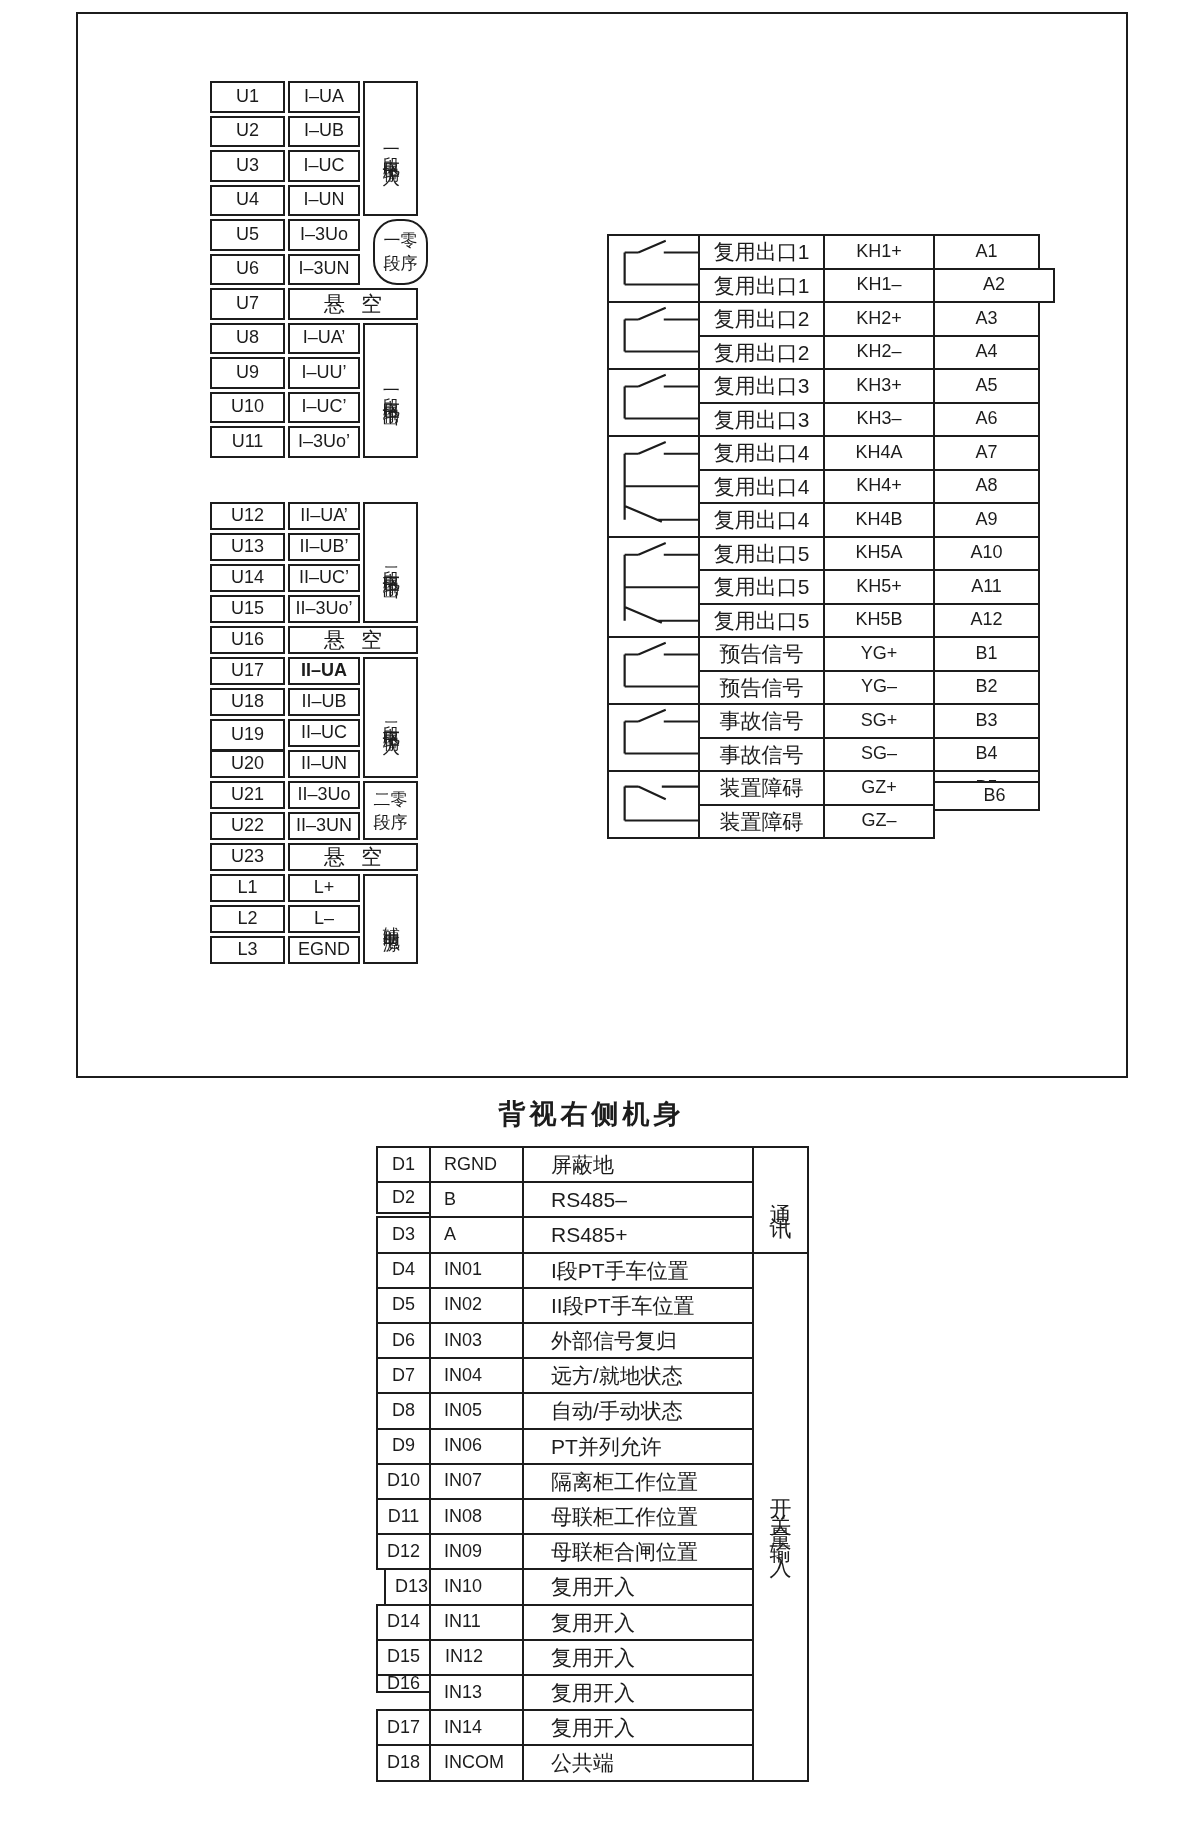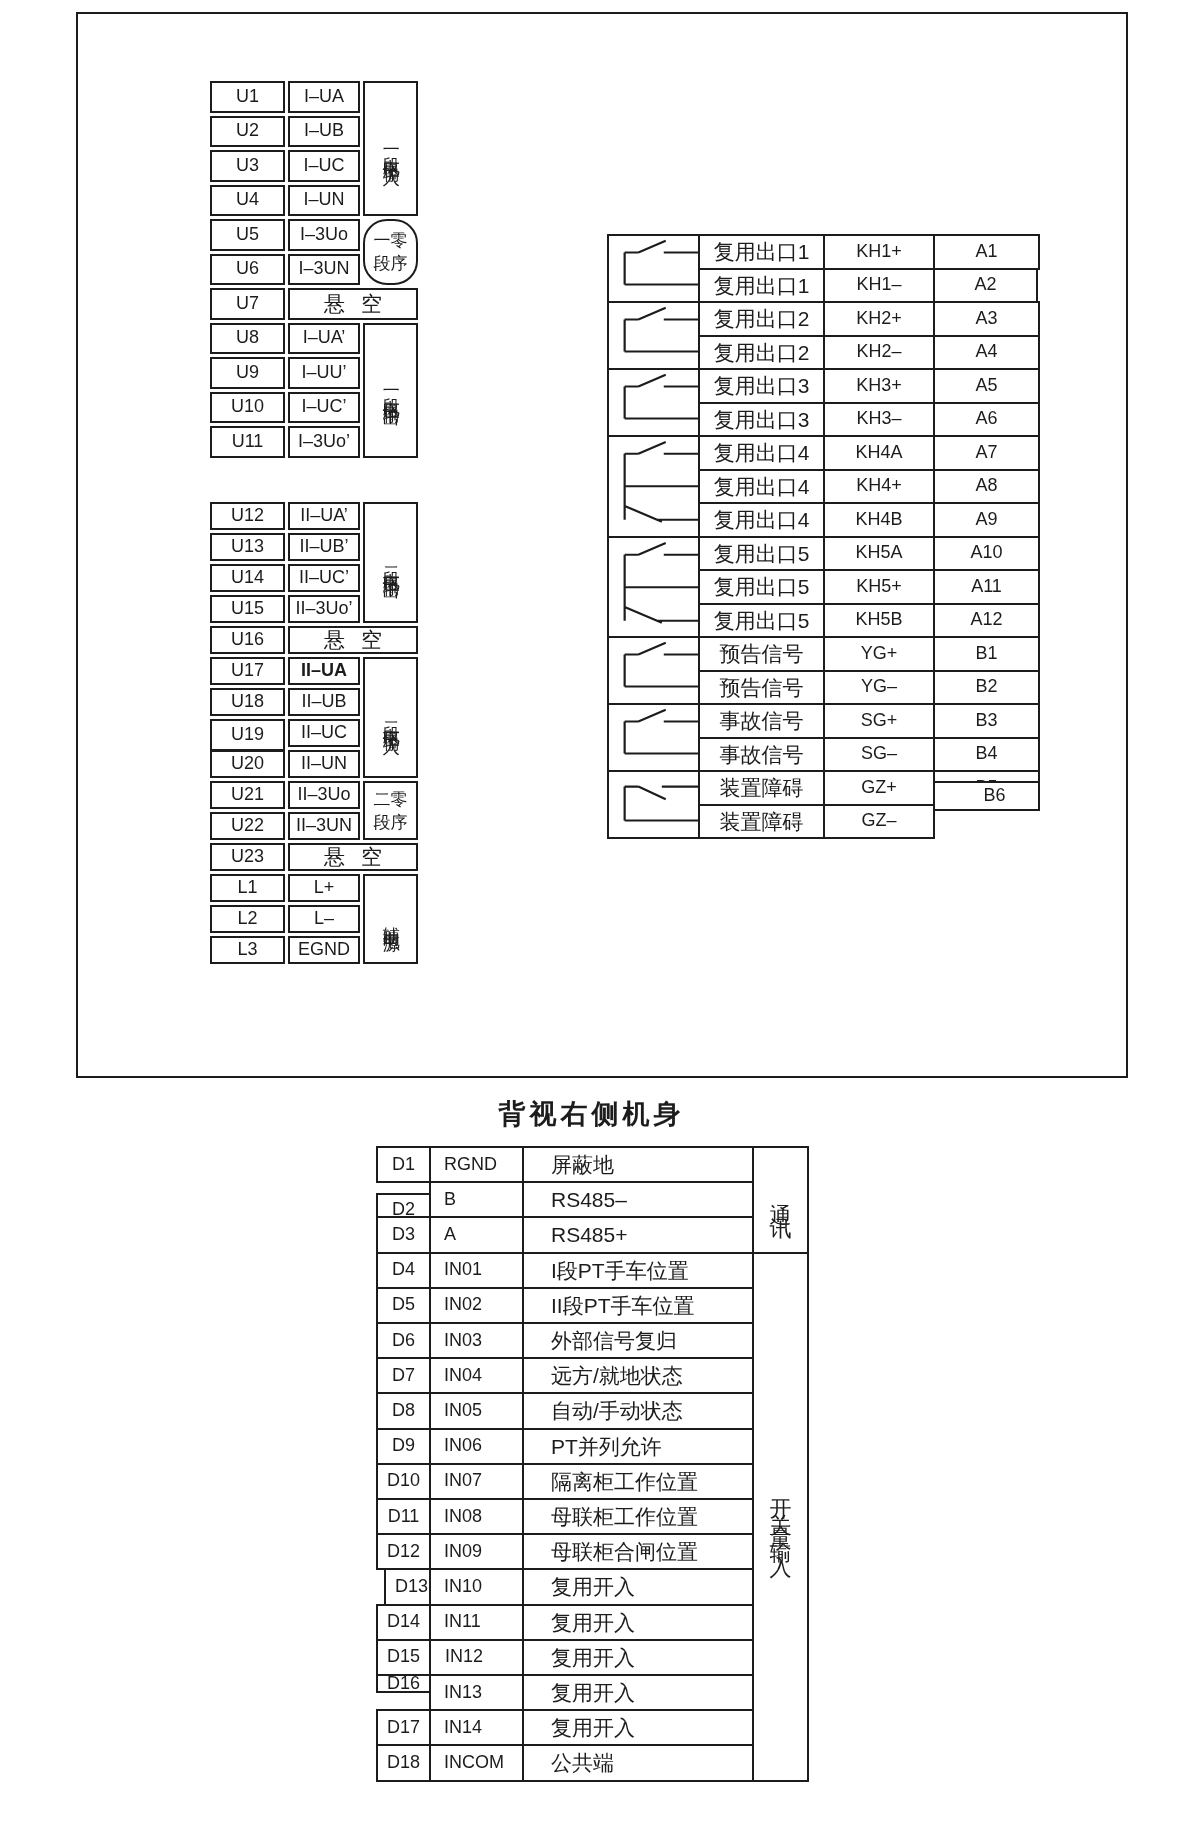--- a/index.html
+++ b/index.html
@@ -47,21 +47,21 @@
       <div class="cell" style="left: 288px; top: 322.5px; width: 72px; height: 31.5px;">I–UA’</div>
       <div class="cell" style="left: 210px; top: 357px; width: 75px; height: 31.5px;">U9</div>
       <div class="cell" style="left: 288px; top: 357px; width: 72px; height: 31.5px;">I–UU’</div>
       <div class="cell" style="left: 210px; top: 391.5px; width: 75px; height: 31.5px;">U10</div>
       <div class="cell" style="left: 288px; top: 391.5px; width: 72px; height: 31.5px;">I–UC’</div>
       <div class="cell" style="left: 210px; top: 426px; width: 75px; height: 31.5px;">U11</div>
       <div class="cell" style="left: 288px; top: 426px; width: 72px; height: 31.5px;">I–3Uo’</div>
       <div class="cell" style="left: 363px; top: 81px; width: 55px; height: 135px;">
         <span class="vspan">一段电压输入</span>
       </div>
-      <div class="cell" style="left: 363px; top: 219px; width: 55px; height: 66px; border-radius: 24px;">
+      <div class="cell" style="left: 373px; top: 219px; width: 55px; height: 66px; border-radius: 24px;">
         <span class="twoline">一零
 段序</span>
       </div>
       <div class="cell" style="left: 363px; top: 322.5px; width: 55px; height: 135px;">
         <span class="vspan">一段电压输出</span>
       </div>
     </div>
   <div id="lt2">
       <div class="cell" style="left: 210px; top: 502px; width: 75px; height: 28px;">U12</div>
       <div class="cell" style="left: 288px; top: 502px; width: 72px; height: 28px;">II–UA’</div>
@@ -106,21 +106,21 @@
       <div class="cell" style="left: 363px; top: 874px; width: 55px; height: 90px;">
         <span class="vspan">辅助电源</span>
       </div>
     </div>
   <div id="rt">
       <div class="cell cjk" style="left: 698px; top: 234px; width: 127px; height: 35.5px;">复用出口1</div>
       <div class="cell" style="left: 823px; top: 234px; width: 112px; height: 35.5px;">KH1+</div>
       <div class="cell" style="left: 933px; top: 234px; width: 107px; height: 35.5px;">A1</div>
       <div class="cell cjk" style="left: 698px; top: 267.5px; width: 127px; height: 35.5px;">复用出口1</div>
       <div class="cell" style="left: 823px; top: 267.5px; width: 112px; height: 35.5px;">KH1–</div>
-      <div class="cell" style="left: 933px; top: 267.5px; width: 105px; height: 35.5px;">A2</div>
+      <div class="cell" style="left: 933px; top: 267.5px; width: 122px; height: 35.5px;">A2</div>
       <div class="cell cjk" style="left: 698px; top: 301px; width: 127px; height: 35.5px;">复用出口2</div>
       <div class="cell" style="left: 823px; top: 301px; width: 112px; height: 35.5px;">KH2+</div>
       <div class="cell" style="left: 933px; top: 301px; width: 107px; height: 35.5px;">A3</div>
       <div class="cell cjk" style="left: 698px; top: 334.5px; width: 127px; height: 35.5px;">复用出口2</div>
       <div class="cell" style="left: 823px; top: 334.5px; width: 112px; height: 35.5px;">KH2–</div>
       <div class="cell" style="left: 933px; top: 334.5px; width: 107px; height: 35.5px;">A4</div>
       <div class="cell cjk" style="left: 698px; top: 368px; width: 127px; height: 35.5px;">复用出口3</div>
       <div class="cell" style="left: 823px; top: 368px; width: 112px; height: 35.5px;">KH3+</div>
       <div class="cell" style="left: 933px; top: 368px; width: 107px; height: 35.5px;">A5</div>
       <div class="cell cjk" style="left: 698px; top: 401.5px; width: 127px; height: 35.5px;">复用出口3</div>
@@ -201,21 +201,21 @@
         <svg viewBox="0 0 91 67" preserveAspectRatio="none">
           <path d="M91 15H54 M30 15L58 28 M30 15H16 M16 15V50 M16 50H91" fill="none" stroke="#1c1c1c" stroke-width="2.2" vector-effect="non-scaling-stroke"></path>
         </svg>
       </div>
     </div>
   <div class="title">背视右侧机身</div>
   <div id="dt">
       <div class="cell" style="left: 376px; top: 1146px; width: 55px; height: 37.2px;">D1</div>
       <div class="cell lal" style="padding-left: 13px; left: 429px; top: 1146px; width: 95px; height: 37.2px;">RGND</div>
       <div class="cell lal cjk" style="padding-left: 27px; left: 522px; top: 1146px; width: 232px; height: 37.2px;">屏蔽地</div>
-      <div class="cell" style="left: 376px; top: 1181.2px; width: 55px; height: 33px; margin-top: 12px;">D2</div>
+      <div class="cell" style="left: 376px; top: 1181.2px; width: 55px; height: 33px;">D2</div>
       <div class="cell lal" style="padding-left: 13px; left: 429px; top: 1181.2px; width: 95px; height: 37.2px;">B</div>
       <div class="cell lal cjk" style="padding-left: 27px; left: 522px; top: 1181.2px; width: 232px; height: 37.2px;">RS485–</div>
       <div class="cell" style="left: 376px; top: 1216.4px; width: 55px; height: 37.2px;">D3</div>
       <div class="cell lal" style="padding-left: 13px; left: 429px; top: 1216.4px; width: 95px; height: 37.2px;">A</div>
       <div class="cell lal cjk" style="padding-left: 27px; left: 522px; top: 1216.4px; width: 232px; height: 37.2px;">RS485+</div>
       <div class="cell" style="left: 376px; top: 1251.6px; width: 55px; height: 37.2px;">D4</div>
       <div class="cell lal" style="padding-left: 13px; left: 429px; top: 1251.6px; width: 95px; height: 37.2px;">IN01</div>
       <div class="cell lal cjk" style="padding-left: 27px; left: 522px; top: 1251.6px; width: 232px; height: 37.2px;">I段PT手车位置</div>
       <div class="cell" style="left: 376px; top: 1286.8px; width: 55px; height: 37.2px;">D5</div>
       <div class="cell lal" style="padding-left: 13px; left: 429px; top: 1286.8px; width: 95px; height: 37.2px;">IN02</div>

